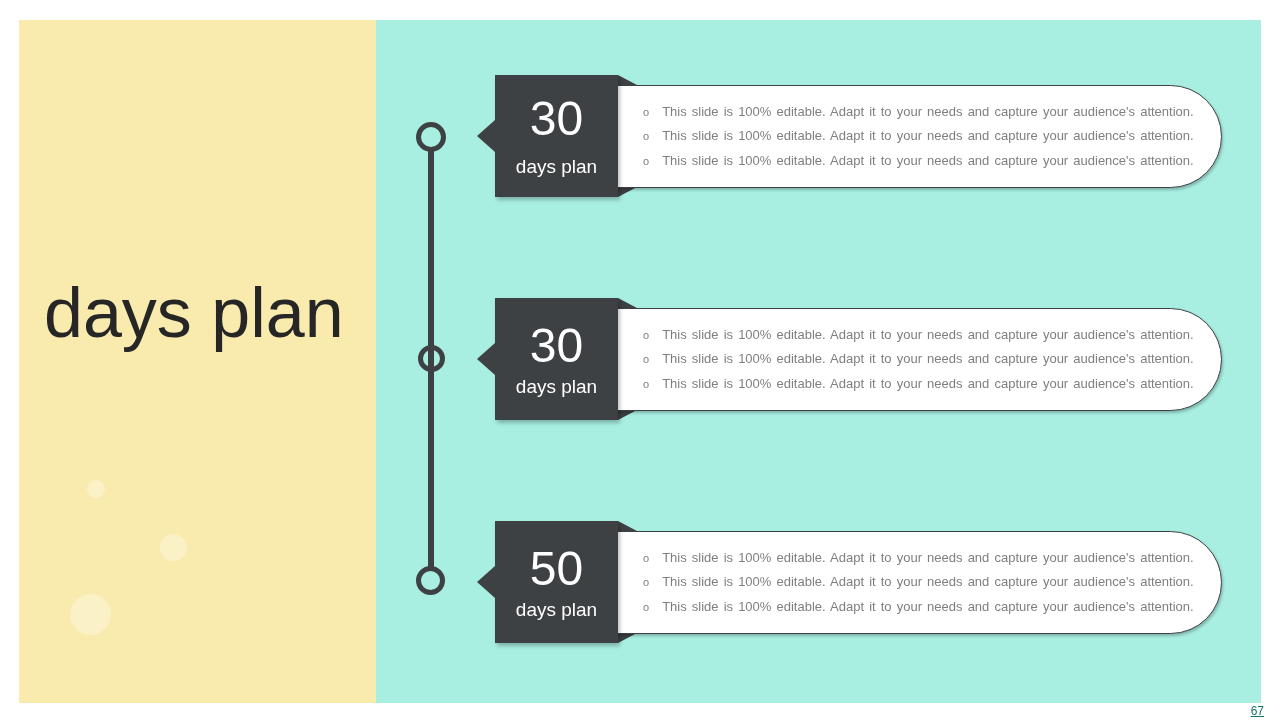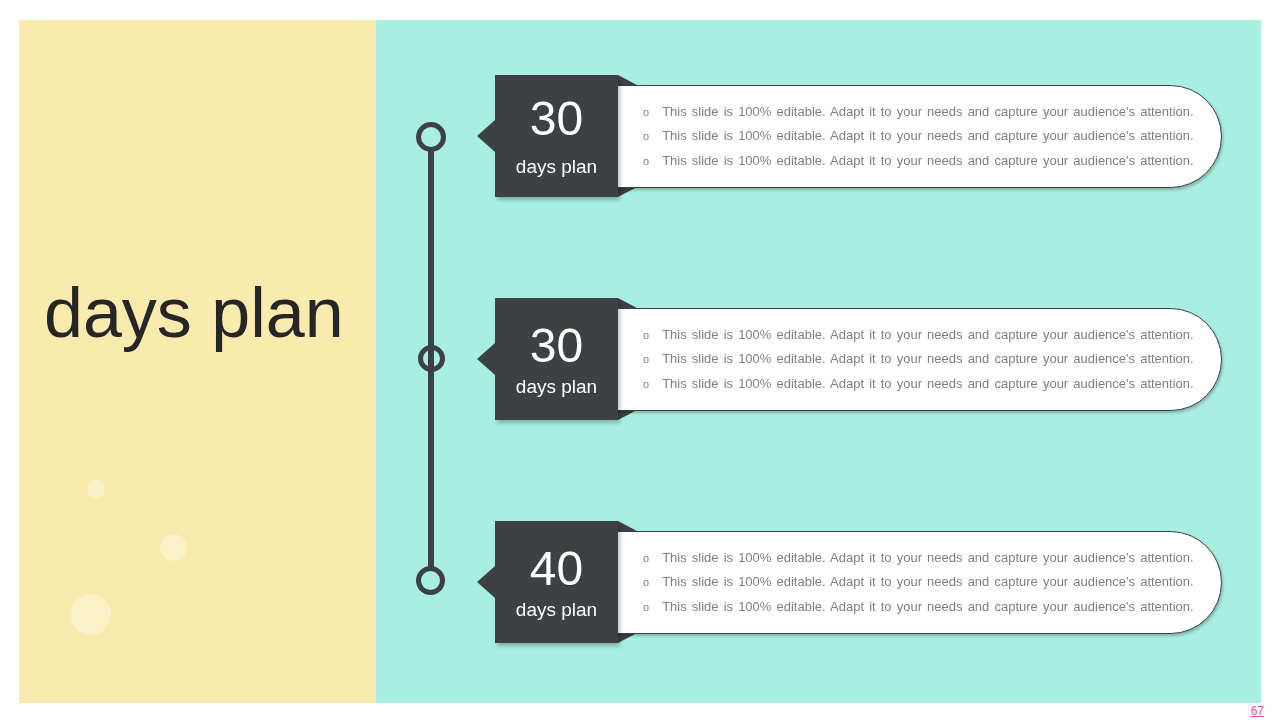--- a/index.html
+++ b/index.html
@@ -53,21 +53,21 @@
     box-shadow:1px 2px 3px rgba(0,0,0,0.25);
   }
   .textbox ul{list-style:none;margin:0;padding:0 54px 0 30px;}
   .textbox li{
     display:flex;align-items:baseline;color:#7f7f7f;font-size:13px;
     line-height:23.5px;white-space:nowrap;word-spacing:1.5px;
   }
   .textbox li .marker{font-size:11px;margin-right:13px;color:#7f7f7f;}
 
   .page-number{
-    position:absolute;right:16px;top:704px;font-size:12px;color:#ec4899;line-height:14px;text-decoration:underline;
+    position:absolute;right:16px;top:704px;font-size:12px;color:#0f766e;line-height:14px;text-decoration:underline;
   }
 </style>
 </head>
 <body>
 
 <div class="panel panel-left">
   <div class="deco-circle deco-1"></div>
   <div class="deco-circle deco-2"></div>
   <div class="deco-circle deco-3"></div>
 </div>
@@ -143,17 +143,17 @@
         <span>This slide is 100% editable. Adapt it to your needs and capture your audience's attention.</span>
       </li>
     <li>
         <span class="marker">o</span>
         <span>This slide is 100% editable. Adapt it to your needs and capture your audience's attention.</span>
       </li>
   </ul>
 </div>
 <div class="badge" style="top:521px;">
   <div class="arrow"></div>
-  <div class="num">40</div>
+  <div class="num">50</div>
   <div class="lbl">days plan</div>
 </div>
 
 <div class="page-number">67</div>
 
 </body></html>

